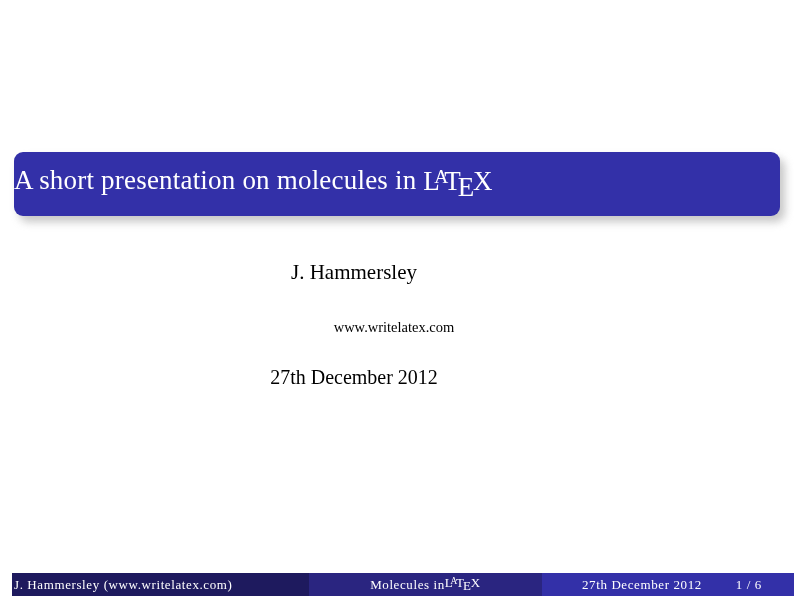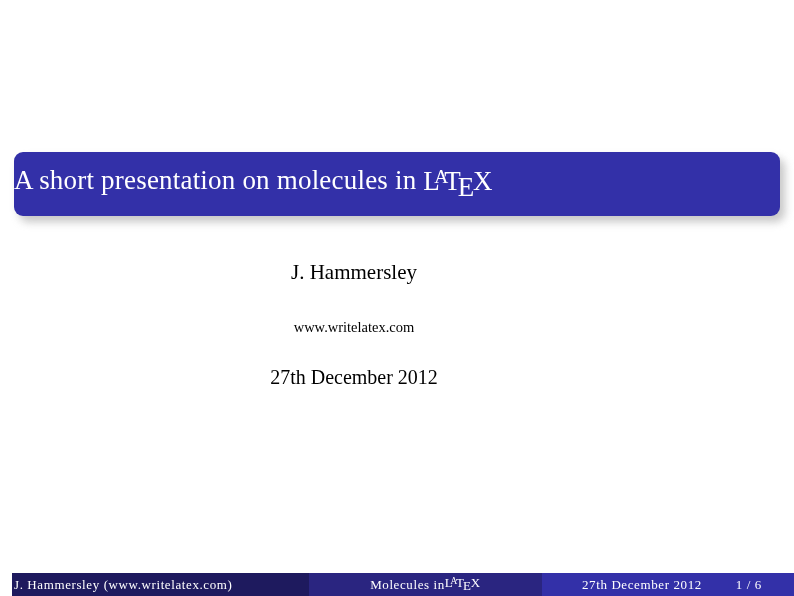--- a/index.html
+++ b/index.html
@@ -92,20 +92,21 @@
     text-align: center;
     color: #000000;
   }
   .author {
     top: 260px;
     font-size: 21px;
   }
   .institute {
     top: 319px;
     font-size: 14.5px;
+    margin-left: 40px;
   }
   .date {
     top: 366px;
     font-size: 20px;
   }
 
   
   .footer {
     position: absolute;
     left: 12px;

